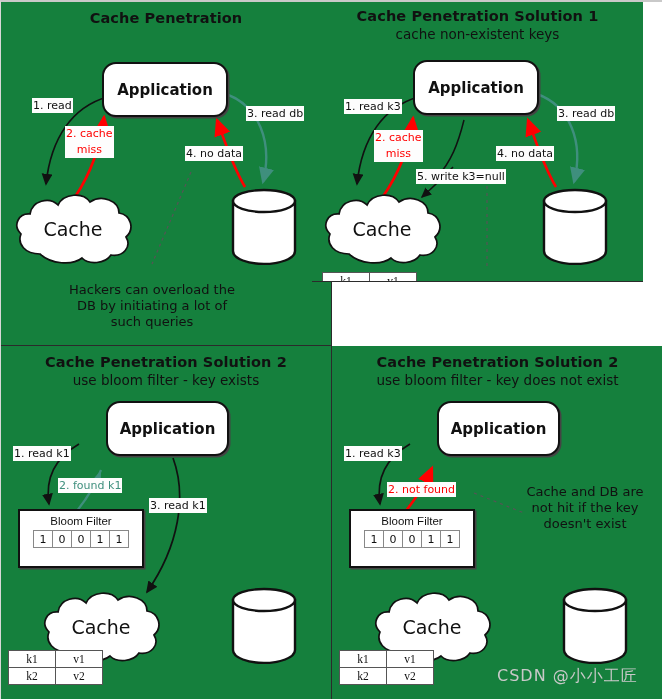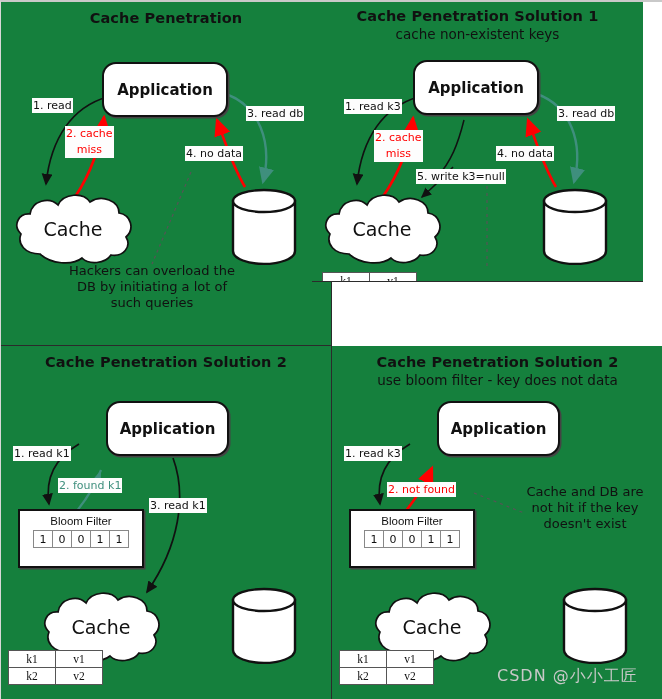--- a/index.html
+++ b/index.html
@@ -193,21 +193,21 @@
         <path d="M4,14 L4,64 C4,72 20,77 35,77 C50,77 66,72 66,64 L66,14 Z" fill="#fff" stroke="#111" stroke-width="2.4"></path>
         <ellipse cx="35" cy="14" rx="31" ry="11" fill="#fff" stroke="#111" stroke-width="2.4"></ellipse>
       </svg>
     </div>
 
     <div class="lab" style="left:31px; top:96px;">1. read</div>
     <div class="lab red" style="left:64px; top:124px; line-height:16px;">2. cache<br>miss</div>
     <div class="lab" style="left:245px; top:104px;">3. read db</div>
     <div class="lab" style="left:184px; top:144px;">4. no data</div>
 
-    <div class="note" style="left:36px; top:261px; width:230px;">Hackers can overload the
+    <div class="note" style="left:36px; top:280px; width:230px;">Hackers can overload the
 DB by initiating a lot of
 such queries</div>
   </div>
 
   <div class="panel" id="p-tr">
     <div class="ttl" style="top:6px;">Cache Penetration Solution 1</div>
     <div class="sub" style="top:24px;">cache non-existent keys</div>
 
     <svg class="ov" width="331" height="344">
       <path d="M106,95 C72,105 50,135 45,182" stroke="#111" stroke-width="1.7" fill="none" marker-end="url(#ahB1)"></path>
@@ -258,20 +258,21 @@
           <td>k3</td>
           <td>null</td>
         </tr>
       </tbody>
     </table>
 
   </div>
 
   <div class="panel" id="p-bl">
     <div class="ttl" style="top:8px;">Cache Penetration Solution 2</div>
+    <div class="sub" style="top:26px;">use bloom filter - key exists</div>
 
     <svg class="ov" width="331" height="355">
       <defs>
         <marker id="ahB3" markerWidth="9" markerHeight="9" refX="6" refY="3.2" orient="auto">
           <path d="M0,0 L7,3.2 L0,6.4 z" fill="#111"></path>
         </marker>
         <marker id="ahT3" markerWidth="9" markerHeight="9" refX="9" refY="3.2" orient="auto">
           <path d="M0,0 L9,3.2 L0,6.4 z" fill="#3f8f7d"></path>
         </marker>
       </defs>
@@ -328,21 +329,21 @@
         <tr>
           <td>k2</td>
           <td>v2</td>
         </tr>
       </tbody>
     </table>
   </div>
 
   <div class="panel" id="p-br">
     <div class="ttl" style="top:8px;">Cache Penetration Solution 2</div>
-    <div class="sub" style="top:26px;">use bloom filter - key does not data</div>
+    <div class="sub" style="top:26px;">use bloom filter - key does not exist</div>
 
     <svg class="ov" width="331" height="355">
       <defs>
         <marker id="ahB4" markerWidth="9" markerHeight="9" refX="6" refY="3.2" orient="auto">
           <path d="M0,0 L7,3.2 L0,6.4 z" fill="#111"></path>
         </marker>
         <marker id="ahR4" markerWidth="9" markerHeight="9" refX="6" refY="3.2" orient="auto">
           <path d="M0,0 L7,3.2 L0,6.4 z" fill="#ff0000"></path>
         </marker>
       </defs>

